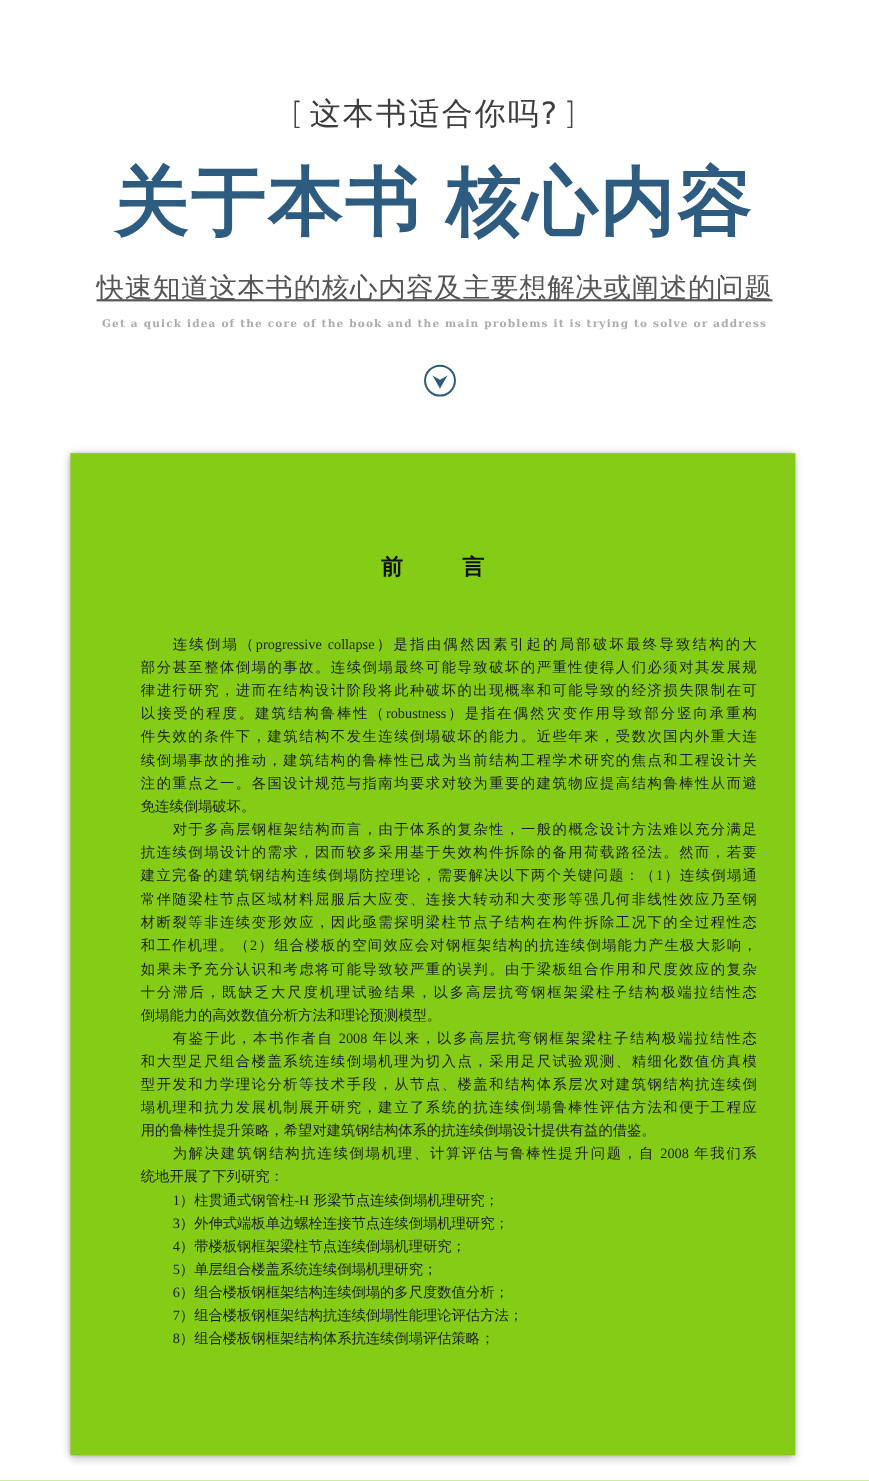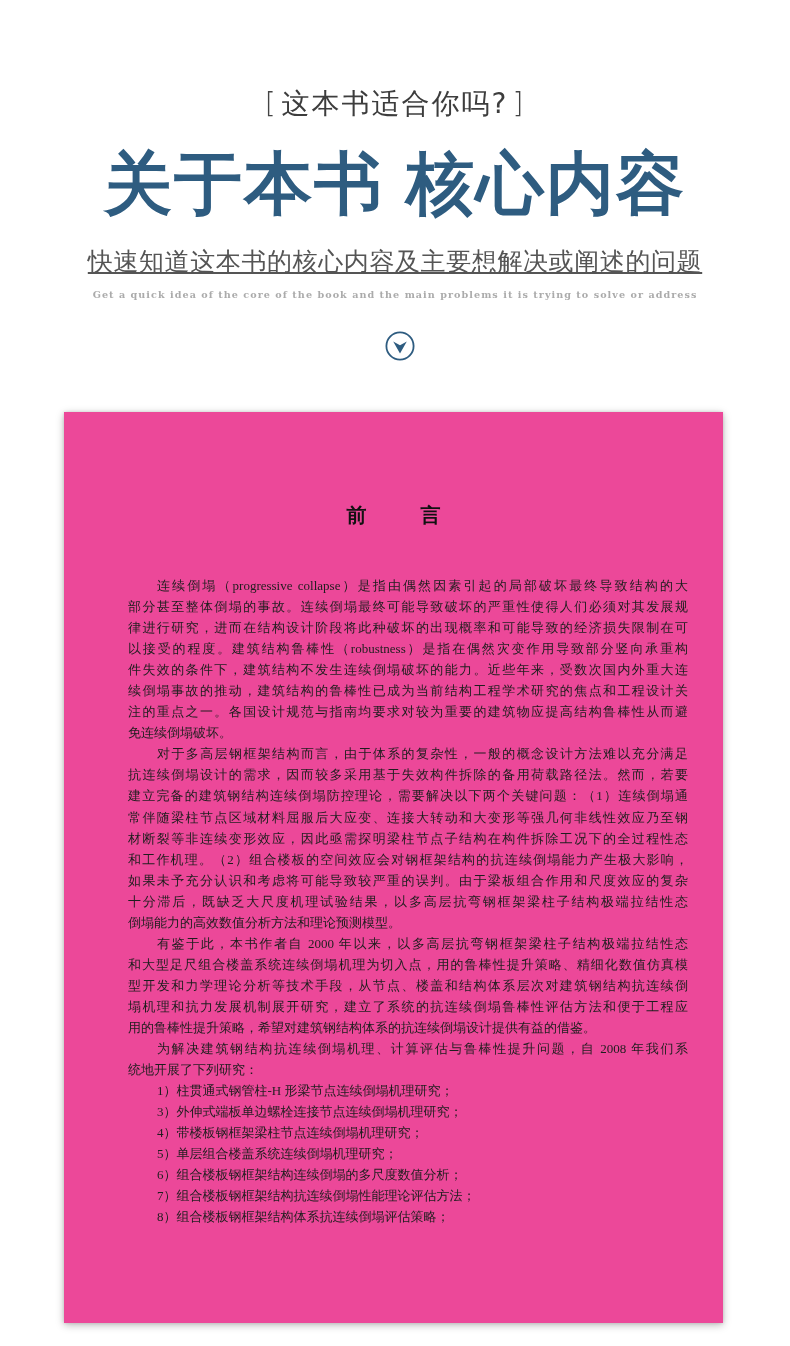--- a/index.html
+++ b/index.html
@@ -67,21 +67,21 @@
       position: absolute;
       left: 385px; top: 331px;
       width: 30px; height: 30px;
       cursor: pointer;
     }
     .down-btn svg { display: block; }
     .page {
       position: absolute;
       left: 64px; top: 412px;
       width: 659px; height: 911px;
-      background: #ec4899;
+      background: #84cc16;
       box-shadow: 0 2px 8px rgba(0,0,0,0.28), 0 0 3px rgba(0,0,0,0.12);
     }
     .page-heading {
       position: absolute;
       left: 0; top: 88px;
       width: 659px;
       text-align: center;
       font-family: "DejaVu Sans", sans-serif;
       font-weight: bold;
       font-size: 20px;
@@ -150,22 +150,22 @@
     <span class="line indent">对于多高层钢框架结构而言，由于体系的复杂性，一般的概念设计方法难以充分满足</span>
     <span class="line">抗连续倒塌设计的需求，因而较多采用基于失效构件拆除的备用荷载路径法。然而，若要</span>
     <span class="line">建立完备的建筑钢结构连续倒塌防控理论，需要解决以下两个关键问题：（1）连续倒塌通</span>
     <span class="line">常伴随梁柱节点区域材料屈服后大应变、连接大转动和大变形等强几何非线性效应乃至钢</span>
     <span class="line">材断裂等非连续变形效应，因此亟需探明梁柱节点子结构在构件拆除工况下的全过程性态</span>
     <span class="line">和工作机理。（2）组合楼板的空间效应会对钢框架结构的抗连续倒塌能力产生极大影响，</span>
     <span class="line">如果未予充分认识和考虑将可能导致较严重的误判。由于梁板组合作用和尺度效应的复杂</span>
     <span class="line">十分滞后，既缺乏大尺度机理试验结果，以多高层抗弯钢框架梁柱子结构极端拉结性态</span>
     <span class="line last">倒塌能力的高效数值分析方法和理论预测模型。</span>
 
-    <span class="line indent">有鉴于此，本书作者自 2000 年以来，以多高层抗弯钢框架梁柱子结构极端拉结性态</span>
-    <span class="line">和大型足尺组合楼盖系统连续倒塌机理为切入点，用的鲁棒性提升策略、精细化数值仿真模</span>
+    <span class="line indent">有鉴于此，本书作者自 2008 年以来，以多高层抗弯钢框架梁柱子结构极端拉结性态</span>
+    <span class="line">和大型足尺组合楼盖系统连续倒塌机理为切入点，采用足尺试验观测、精细化数值仿真模</span>
     <span class="line">型开发和力学理论分析等技术手段，从节点、楼盖和结构体系层次对建筑钢结构抗连续倒</span>
     <span class="line">塌机理和抗力发展机制展开研究，建立了系统的抗连续倒塌鲁棒性评估方法和便于工程应</span>
     <span class="line last">用的鲁棒性提升策略，希望对建筑钢结构体系的抗连续倒塌设计提供有益的借鉴。</span>
 
     <span class="line indent">为解决建筑钢结构抗连续倒塌机理、计算评估与鲁棒性提升问题，自 2008 年我们系</span>
     <span class="line last">统地开展了下列研究：</span>
 
     <span class="line item">1）柱贯通式钢管柱-H 形梁节点连续倒塌机理研究；</span>
     <span class="line item">3）外伸式端板单边螺栓连接节点连续倒塌机理研究；</span>
     <span class="line item">4）带楼板钢框架梁柱节点连续倒塌机理研究；</span>

